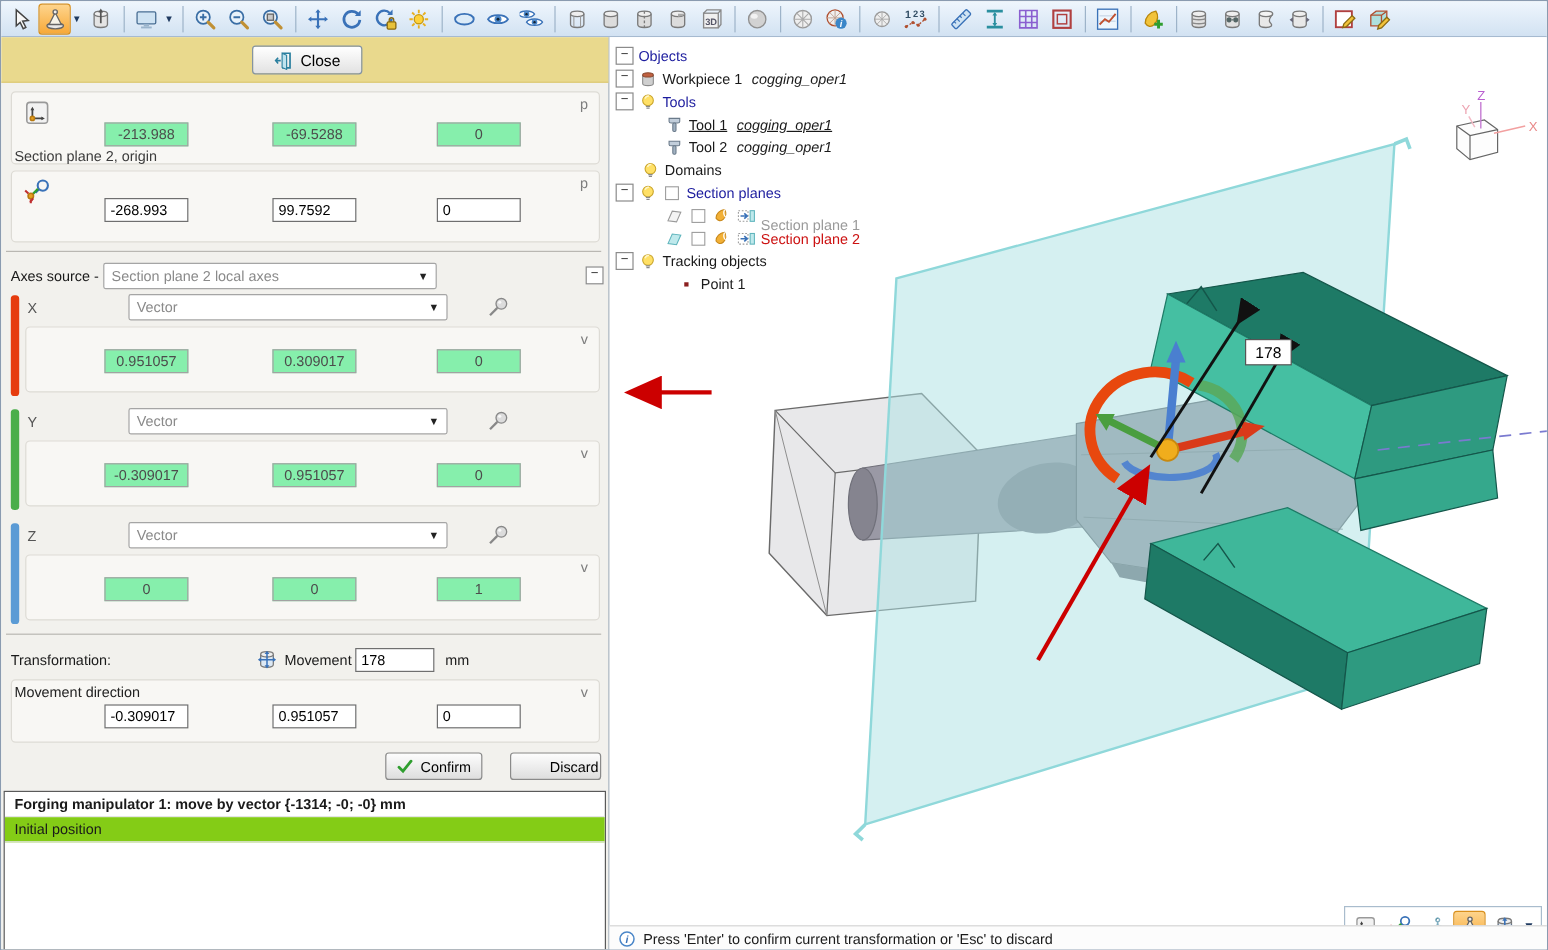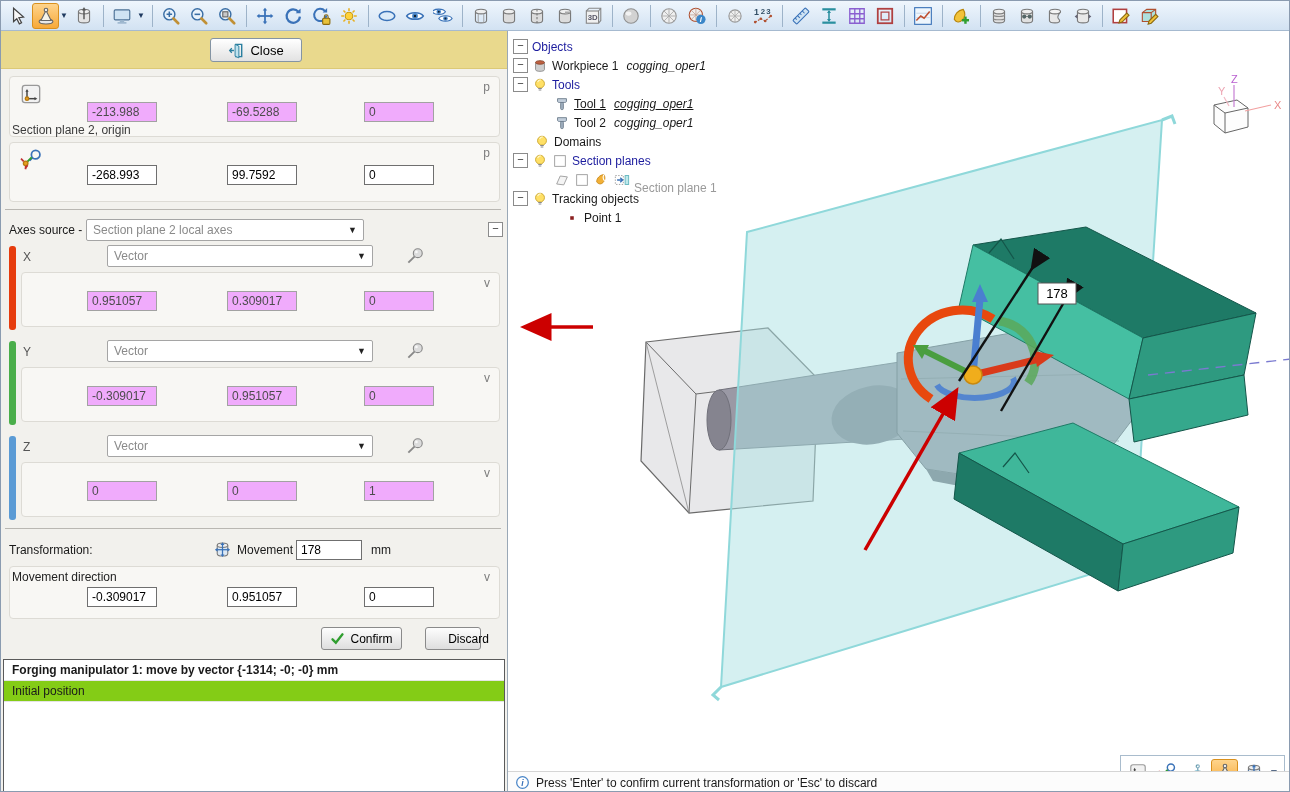--- a/index.html
+++ b/index.html
@@ -22,21 +22,21 @@
   #panel-header{position:absolute;left:0;top:0;width:100%;height:37px;background:#e9d98d;border-bottom:1px solid #dcc977;}
   #close-btn{position:absolute;left:209px;top:7px;width:92px;height:24px;display:flex;align-items:center;justify-content:center;gap:5px;
              background:linear-gradient(#ffffff,#e2e2e2);border:1px solid #8494a4;border-radius:3px;font-size:13px;cursor:pointer;}
   .ibox{width:17px;height:17px;display:inline-block;}
   .ibox svg{width:100%;height:100%;display:block;}
   .group{position:absolute;left:8px;width:491px;background:#f8f7f4;border:1px solid #dddbd5;border-radius:4px;box-sizing:border-box;}
   .corner{position:absolute;right:9px;top:3px;color:#7d7d7d;font-size:12px;}
   .gicon{position:absolute;left:9px;top:5px;width:24px;height:24px;}
   .gicon svg{width:100%;height:100%;}
   .fld{position:absolute;height:20px;width:70px;font-family:"Liberation Sans",sans-serif;font-size:12px;padding:0 4px;box-sizing:border-box;}
-  .fld.dis{background:#f0abfc;border:1px solid #a2a2a2;color:#4c4c4c;}
+  .fld.dis{background:#86efac;border:1px solid #a2a2a2;color:#4c4c4c;text-align:center;}
   .fld.edit{background:#fff;border:1px solid #6f6f6f;color:#000;}
   .glabel{position:absolute;left:2px;color:#3c3c3c;}
   .divider{position:absolute;left:4px;right:6px;height:1px;background:#b9b7b2;}
   .combo{position:absolute;height:22px;background:#fff;border:1px solid #a5a5a5;border-radius:2px;display:flex;align-items:center;
          padding:0 6px;color:#8a8a8a;cursor:pointer;box-sizing:border-box;}
   .combo .arr{margin-left:auto;color:#222;font-size:9px;}
   .collapse-box{position:absolute;width:13px;height:13px;border:1px solid #8b8b8b;background:#fff;color:#333;
                 font-size:11px;line-height:11px;text-align:center;cursor:pointer;}
   .axis-block{position:absolute;left:8px;width:491px;height:86px;}
   .axis-bar{position:absolute;left:0;top:1px;width:7px;height:84px;border-radius:3px;}
@@ -561,21 +561,21 @@
     </div>
 
     <button class="btn" style="left:320px;top:596px;width:81px;">
       <span class="ibox" style="width:15px;height:15px;" id="ok-ic">
           <svg viewBox="0 0 18 18" xmlns="http://www.w3.org/2000/svg">
             <path d="M3 10l4 4L15 4" fill="none" stroke="#2f9e2f" stroke-width="2.8" stroke-linecap="round"></path>
           </svg>
         </span>
       <span>Confirm</span>
     </button>
-    <button class="btn" style="left:424px;top:596px;width:56px;padding-left:32px;">
+    <button class="btn" style="left:424px;top:596px;width:76px;padding-left:32px;">
       <span class="ibox" style="width:15px;height:15px;" id="no-ic">
           <svg viewBox="0 0 18 18" xmlns="http://www.w3.org/2000/svg">
             <circle cx="9" cy="9" r="7" fill="#d64541" stroke="#a82f2c"></circle>
             <rect x="3.4" y="7.7" width="11.2" height="2.6" fill="#fff" transform="rotate(-45 9 9)"></rect>
           </svg>
         </span>
       <span>Discard</span>
     </button>
 
     <div id="log">
@@ -767,20 +767,46 @@
           </span>
           <span class="tico">
             <svg viewBox="0 0 18 18" xmlns="http://www.w3.org/2000/svg">
               <rect x="1.5" y="4" width="9" height="10" fill="none" stroke="#9a9a9a" stroke-dasharray="1.6 1.6"></rect>
               <path d="M3.5 9h5.5M7 6.5L9.8 9 7 11.5" fill="none" stroke="#3a72b8" stroke-width="1.5"></path>
               <rect x="12.5" y="4" width="4" height="10" fill="#bfe9ec" stroke="#5fb4bc"></rect>
             </svg>
           </span>
           <span class="tlabel gray">Section plane 1</span>
         </div>
+        <div class="trow" style="padding-left: 41px;">
+          <span class="tico">
+            <svg viewBox="0 0 18 18" xmlns="http://www.w3.org/2000/svg">
+              <path d="M3 13.5l4-9 8 1-4 9z" fill="#bfe9ec" stroke="#5fb4bc"></path>
+            </svg>
+          </span>
+          <span class="tico">
+            <svg viewBox="0 0 18 18" xmlns="http://www.w3.org/2000/svg">
+              <rect x="3" y="3" width="12" height="12" fill="#fff" stroke="#9a9a9a"></rect>
+            </svg>
+          </span>
+          <span class="tico">
+            <svg viewBox="0 0 18 18" xmlns="http://www.w3.org/2000/svg">
+              <path d="M3 11c0-4 3.5-7.6 8-8.1 1.9 2.7 1.6 6.5-1 9.1-2.3 2.3-5.4 1.6-7-1z" fill="#f2b036" stroke="#c8881a"></path>
+              <path d="M11 3c-1 2.5-.6 5.5 1 7" fill="none" stroke="#fff" stroke-width="1.2"></path>
+            </svg>
+          </span>
+          <span class="tico">
+            <svg viewBox="0 0 18 18" xmlns="http://www.w3.org/2000/svg">
+              <rect x="1.5" y="4" width="9" height="10" fill="none" stroke="#9a9a9a" stroke-dasharray="1.6 1.6"></rect>
+              <path d="M3.5 9h5.5M7 6.5L9.8 9 7 11.5" fill="none" stroke="#3a72b8" stroke-width="1.5"></path>
+              <rect x="12.5" y="4" width="4" height="10" fill="#bfe9ec" stroke="#5fb4bc"></rect>
+            </svg>
+          </span>
+          <span class="tlabel red">Section plane 2</span>
+        </div>
         <div class="trow" style="padding-left: 0px;">
           <span class="texp">−</span>
           <span class="tico">
             <svg viewBox="0 0 18 18" xmlns="http://www.w3.org/2000/svg">
               <circle cx="9" cy="7.5" r="5" fill="#ffe066" stroke="#c9a42a"></circle>
               <path d="M7 13h4M7.5 14.7h3" stroke="#8a8a8a" stroke-width="1.2"></path>
               <path d="M6.3 5.8c.5-1.5 2-2.6 3.6-2.4" stroke="#fff6c8" stroke-width="1.4" fill="none"></path>
             </svg>
           </span>
           <span class="tlabel">Tracking objects</span>

